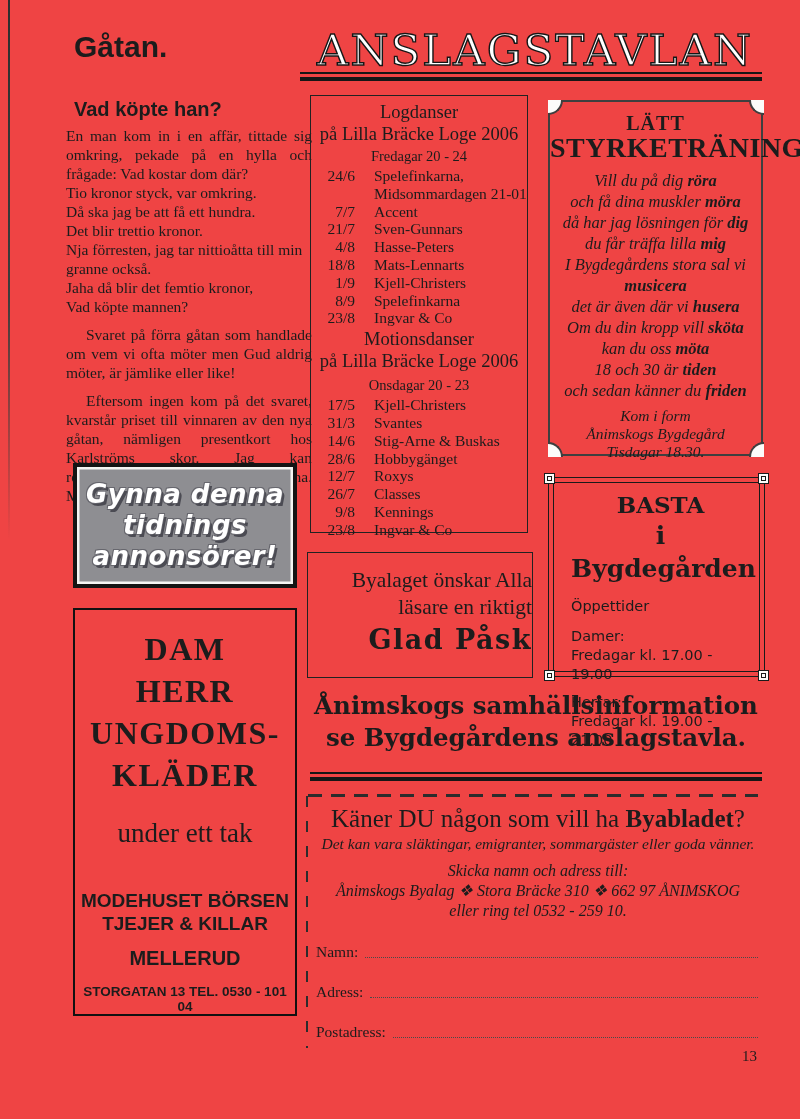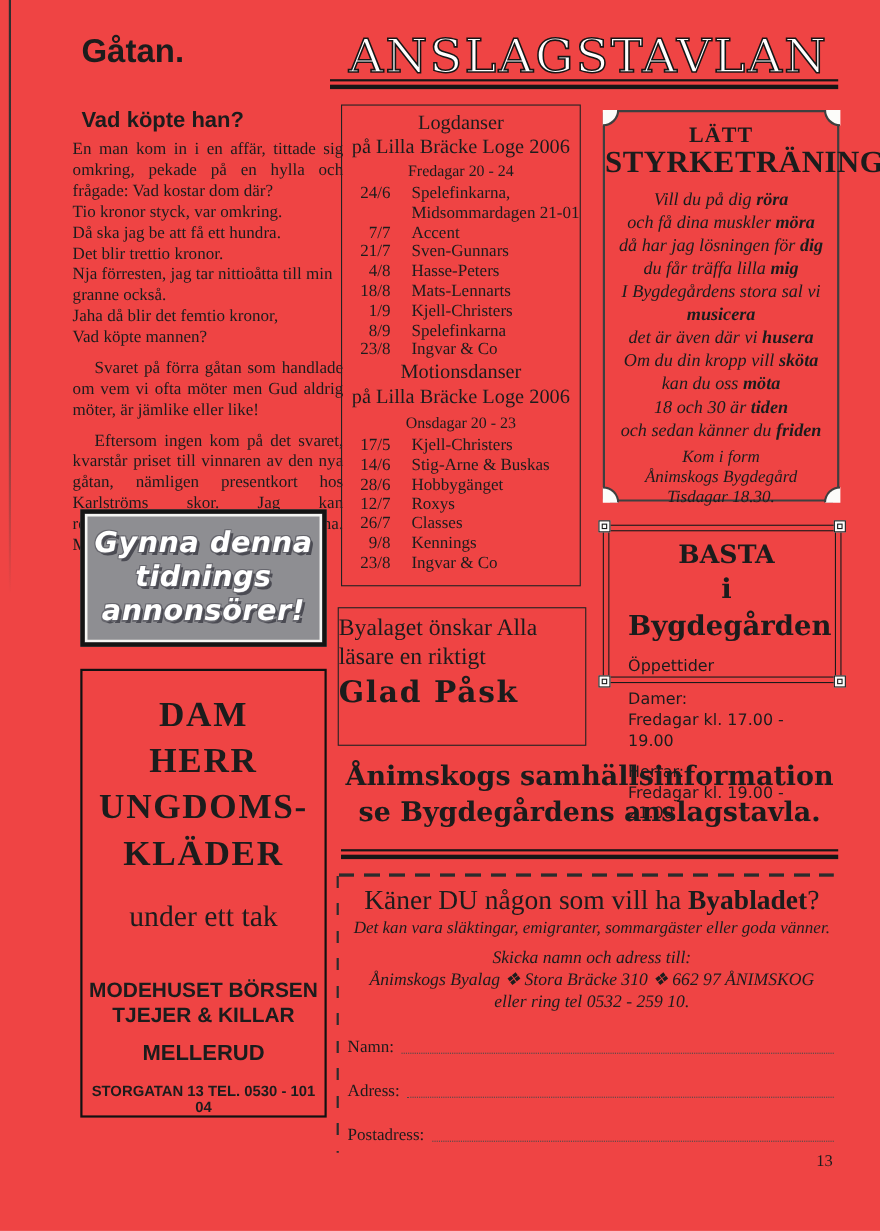--- a/index.html
+++ b/index.html
@@ -54,39 +54,39 @@
   .dance-sub{text-align:center;font-size:18.5px;line-height:23px;}
   .dance-time{text-align:center;font-size:14.5px;line-height:21px;}
   .dance-time.second{line-height:20px;margin:2px 0 1px;}
   .dance-row{display:flex;font-size:15.5px;line-height:17.8px;}
   .dance-row .d{width:44px;text-align:right;font-family:Liberation Serif, serif;}
   .dance-row .n{margin-left:19px;}
   .dance-title.second{margin-top:1px;line-height:22px;}
 
   
   .pask{left:307px;top:552px;width:226px;height:126px;box-sizing:border-box;
-    border:1.5px solid #222;text-align:left;padding-top:4px;}
+    border:1.5px solid #222;text-align:right;padding-top:14px;}
   .pask-l{font-size:21.5px;line-height:27px;}
   .pask-greet{margin-top:3px;font-family:"DejaVu Serif",serif;font-weight:bold;font-size:27px;letter-spacing:1.5px;}
 
   
   .plaque{left:548px;top:100px;width:215px;height:356px;box-sizing:border-box;
     border:2.5px solid #3f3f3f;border-radius:3px;text-align:center;padding-top:10px;}
   .notch{position:absolute;width:15px;height:15px;background:#fcfcfa;box-sizing:border-box;}
   .notch.tl{top:-2.5px;left:-2.5px;border-right:2.5px solid #3f3f3f;border-bottom:2.5px solid #3f3f3f;border-bottom-right-radius:100%;}
   .notch.tr{top:-2.5px;right:-2.5px;border-left:2.5px solid #3f3f3f;border-bottom:2.5px solid #3f3f3f;border-bottom-left-radius:100%;}
   .notch.bl{bottom:-2.5px;left:-2.5px;border-right:2.5px solid #3f3f3f;border-top:2.5px solid #3f3f3f;border-top-right-radius:100%;}
   .notch.br{bottom:-2.5px;right:-2.5px;border-left:2.5px solid #3f3f3f;border-top:2.5px solid #3f3f3f;border-top-left-radius:100%;}
   .styr-t1{font-weight:bold;font-size:20px;line-height:23px;letter-spacing:1px;}
   .styr-t2{font-weight:bold;font-size:28px;line-height:25px;letter-spacing:.5px;}
   .poem{margin-top:10px;font-style:italic;font-size:16.5px;line-height:21px;}
   .styr-footer{margin-top:6px;font-style:italic;font-size:15.5px;line-height:18px;}
 
   
-  .basta{left:548px;top:477px;width:217px;height:144px;box-sizing:border-box;border:1.5px solid #1a1a1a;}
+  .basta{left:548px;top:477px;width:217px;height:200px;box-sizing:border-box;border:1.5px solid #1a1a1a;}
   .basta-inner{position:absolute;inset:4px;border:1.5px solid #1a1a1a;}
   .knot{position:absolute;width:11px;height:11px;border:1.5px solid #1a1a1a;background:#fcfcfa;box-sizing:border-box;}
   .knot::after{content:"";position:absolute;inset:2px;border:1px solid #1a1a1a;}
   .knot.tl{top:-5px;left:-5px;} .knot.tr{top:-5px;right:-5px;}
   .knot.bl{bottom:-5px;left:-5px;} .knot.br{bottom:-5px;right:-5px;}
   .basta-content{position:absolute;inset:0;padding:13px 14px 0 22px;box-sizing:border-box;}
   .basta-t1{text-align:center;font-family:"DejaVu Serif",serif;font-weight:bold;font-size:23px;line-height:28px;}
   .basta-t2{text-align:center;font-family:"DejaVu Serif",serif;font-weight:bold;font-size:25px;line-height:33px;}
   .basta-open{margin-top:13px;font-family:"DejaVu Sans",sans-serif;font-size:14.5px;}
   .basta-grp{margin-top:13px;font-family:"DejaVu Sans",sans-serif;font-size:14.5px;line-height:19px;}
@@ -205,20 +205,24 @@
         <span class="n">Ingvar &amp; Co</span>
       </div>
 
     <div class="dance-title second">Motionsdanser</div>
     <div class="dance-sub">på Lilla Bräcke Loge 2006</div>
     <div class="dance-time second">Onsdagar 20 - 23</div>
 
     <div class="dance-row">
         <span class="d">17/5</span>
         <span class="n">Kjell-Christers</span>
+      </div>
+    <div class="dance-row">
+        <span class="d">31/3</span>
+        <span class="n">Svantes</span>
       </div>
     <div class="dance-row">
         <span class="d">14/6</span>
         <span class="n">Stig-Arne &amp; Buskas</span>
       </div>
     <div class="dance-row">
         <span class="d">28/6</span>
         <span class="n">Hobbygänget</span>
       </div>
     <div class="dance-row">

